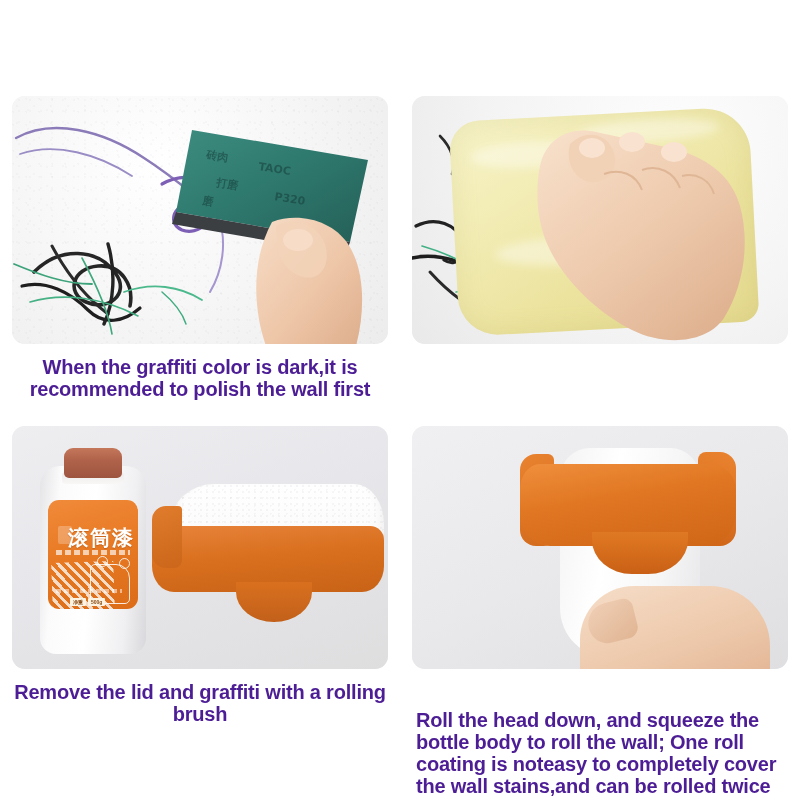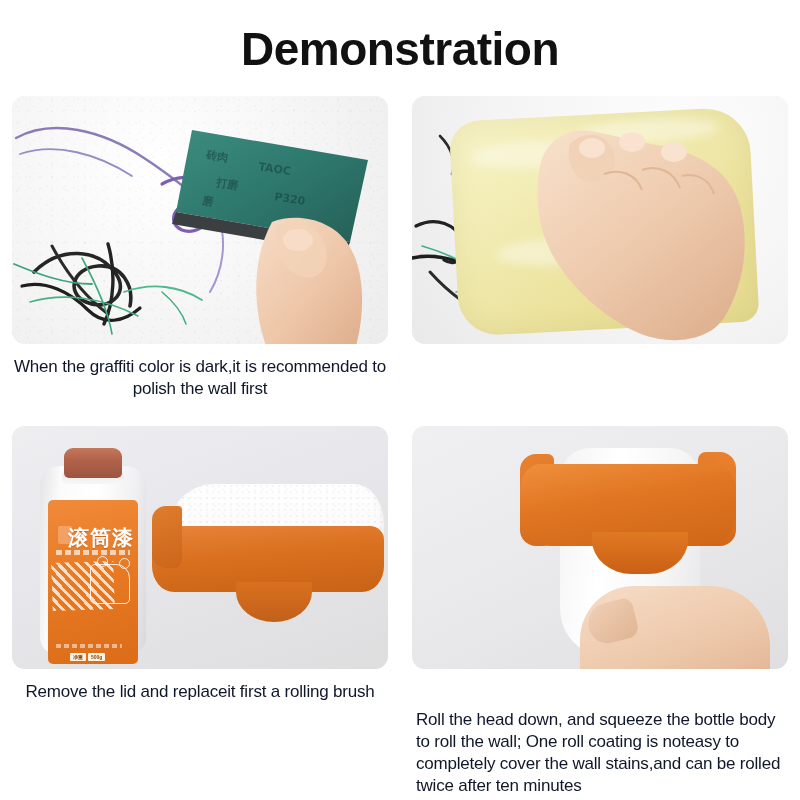--- a/index.html
+++ b/index.html
@@ -42,23 +42,23 @@
     width: 376px;
     height: 248px;
     border-radius: 13px;
     overflow: hidden;
     background: #f2f2f4;
   }
   .photo.tall { height: 243px; }
 
   .caption {
     text-align: center;
-    font-size: 17px;
-    font-weight: normal;
-    color: #0f172a;
+    font-size: 20px;
+    font-weight: bold;
+    color: #4c1d95;
     line-height: 22px;
     padding-top: 12px;
     letter-spacing: -0.2px;
   }
   .caption.left-align { text-align: left; padding-left: 4px; margin-top: 28px; }
 
   
   .wall-bg {
     position: absolute; inset: 0;
     background:
@@ -119,23 +119,23 @@
     border-radius: 9px 9px 5px 5px;
   }
   .bottle-neck {
     position: absolute; left: 22px; top: 24px;
     width: 62px; height: 12px;
     background: linear-gradient(180deg, #eceaea 0%, #f8f7f6 100%);
     border-radius: 4px;
   }
   .label {
     position: absolute; left: 8px; top: 52px;
-    width: 90px; height: 164px;
+    width: 90px; height: 109px;
     background: linear-gradient(165deg, #f08a3a 0%, #e87a24 45%, #dc6c18 100%);
-    border-radius: 5px;
+    border-radius: 11px;
     overflow: hidden;
   }
   .label-title {
     position: absolute; left: 20px; top: 24px;
     color: #ffffff; font-size: 21px; font-weight: bold;
     letter-spacing: 1px; text-shadow: 0 1px 1px rgba(120,50,0,.3);
   }
   .label-badge {
     position: absolute; left: 10px; top: 26px;
     width: 14px; height: 18px;
@@ -268,21 +268,20 @@
     background: linear-gradient(150deg, #f0cfb6 0%, #e0b593 100%);
     border-radius: 22px 10px 12px 20px;
     transform: rotate(-14deg);
   }
 </style>
 </head>
 <body>
 
 <div class="page">
 
-  <div class="title">Demonstration</div>
 
   <div class="grid">
 
     <div class="row">
 
       <div class="cell">
         <div class="photo">
           <div class="wall-bg"></div>
           <div class="wall-tex"></div>
 
@@ -417,21 +416,21 @@
             </div>
           </div>
 
           <div class="roller">
             <div class="roller-nap"></div>
             <div class="roller-frame"></div>
             <div class="roller-ear"></div>
             <div class="roller-stem"></div>
           </div>
         </div>
-        <div class="caption">Remove the lid and replaceit first a rolling brush</div>
+        <div class="caption">Remove the lid and graffiti with a rolling brush</div>
       </div>
 
       <div class="cell">
         <div class="photo tall">
           <div class="wall4-bg"></div>
           <div class="r4-bottle"></div>
           <div class="r4-ear-l"></div>
           <div class="r4-ear-r"></div>
           <div class="r4-frame"></div>
           <div class="r4-stem"></div>

